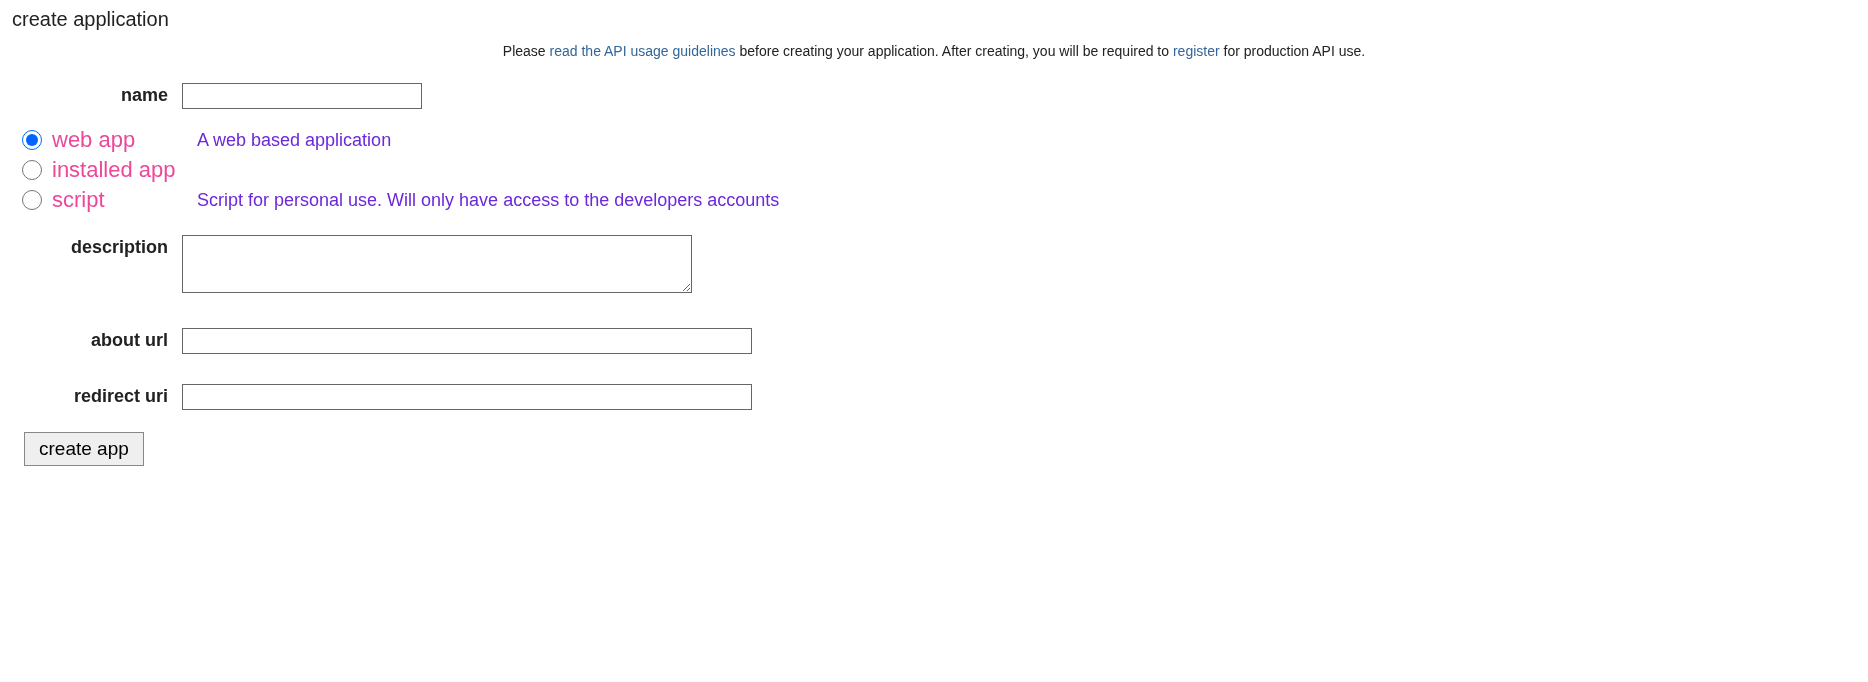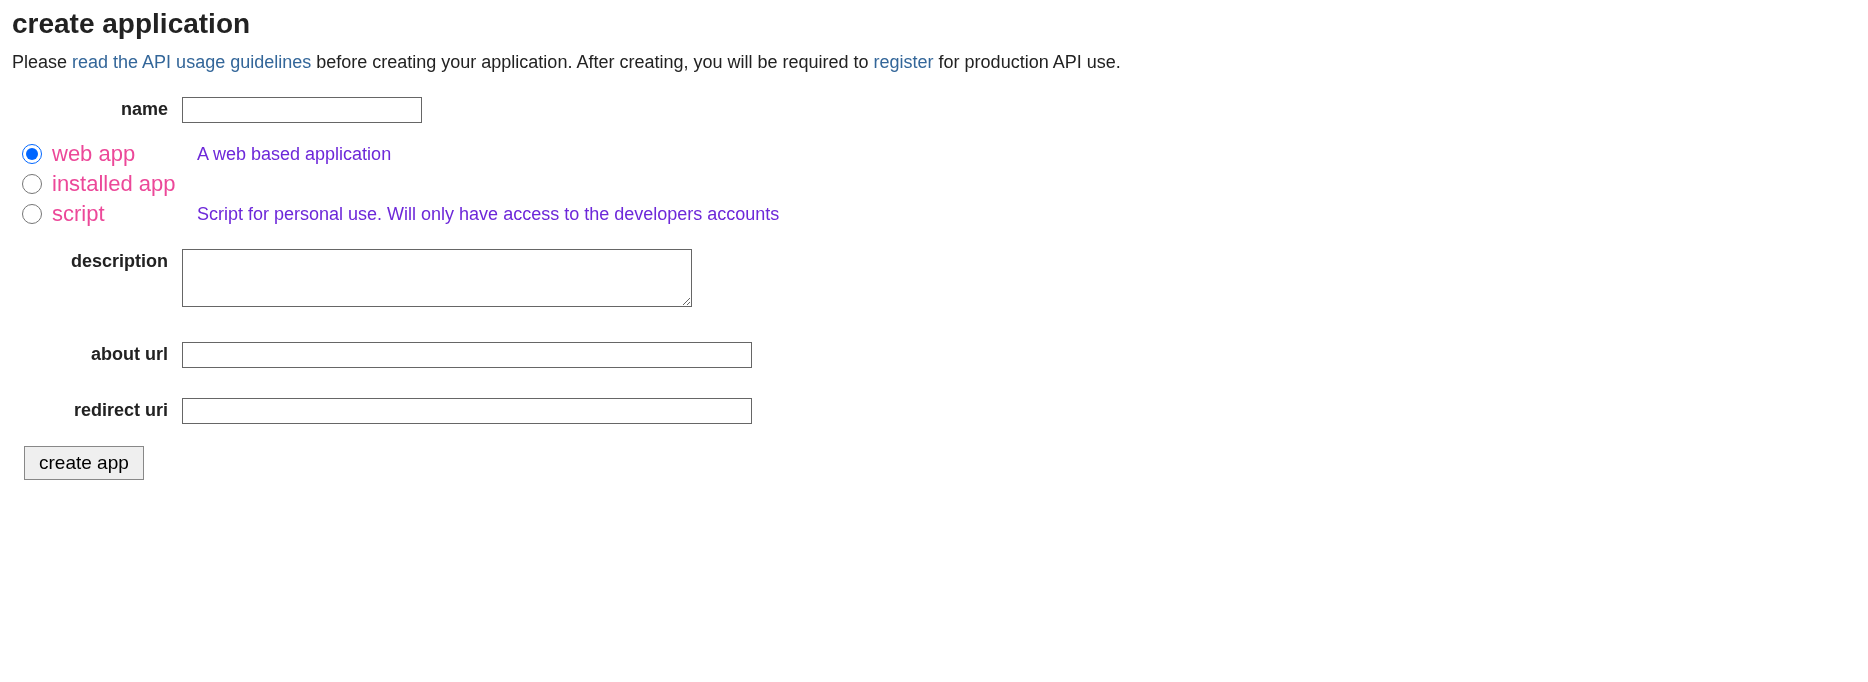--- a/index.html
+++ b/index.html
@@ -7,27 +7,28 @@
     }
     body {
       font-family: Verdana, Arial, Helvetica, sans-serif;
       font-size: 18px;
       color: #222;
       margin: 0;
       padding: 8px 12px;
       background: #fff;
     }
     h1 {
-      font-size: 28px;
-      font-weight: bold;
+      font-size: 20px;
+      font-weight: normal;
       margin: 0 0 12px 0;
     }
     .intro {
-      font-size: 18px;
+      font-size: 14px;
       margin: 0 0 24px 0;
+      text-align: center;
     }
     .intro a {
       color: #336699;
       text-decoration: none;
     }
     .form-row {
       display: flex;
       align-items: flex-start;
       margin-bottom: 18px;
     }

